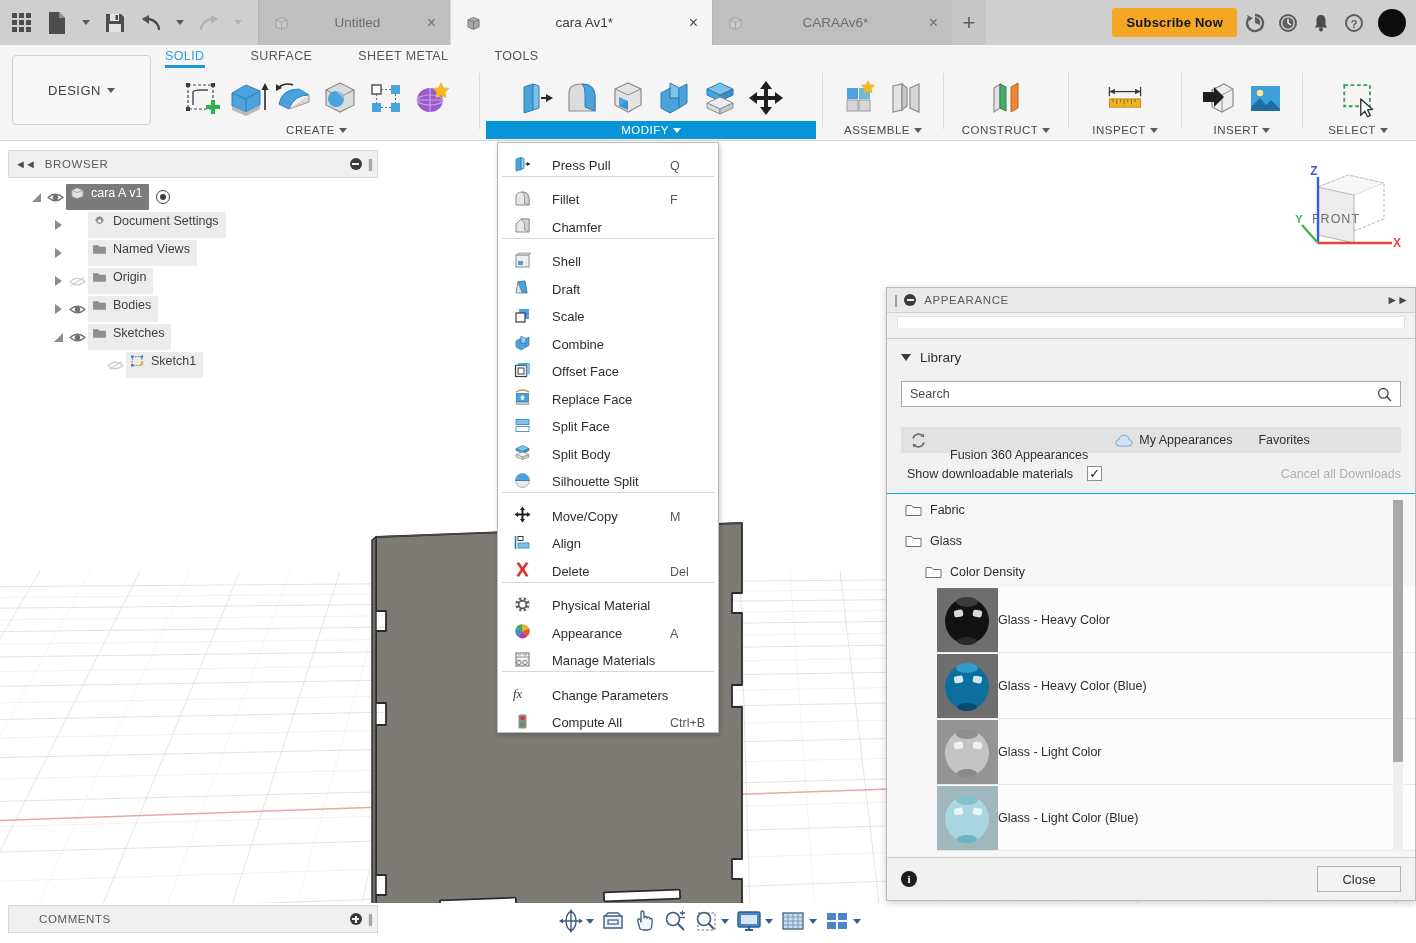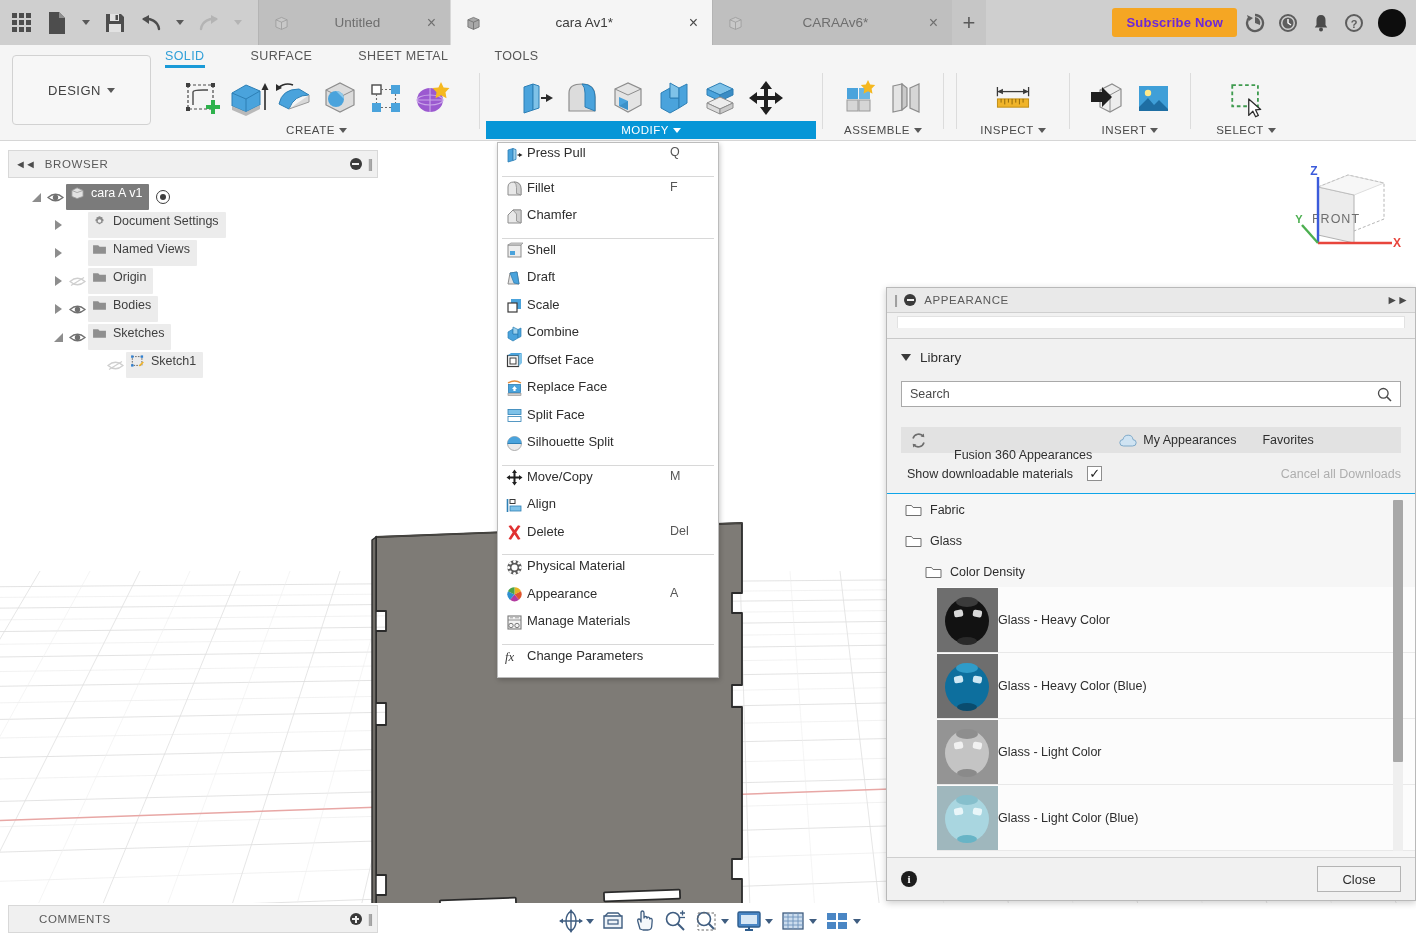--- a/index.html
+++ b/index.html
@@ -42,21 +42,21 @@
   .tab .tab-label { flex: 1; text-align: center; white-space: nowrap; }
   .tab .tab-close { font-size: 16px; color: #6f6f6f; line-height: 1; padding: 0 2px; }
   .tab.active .tab-close { color: #4a4a4a; }
   .cube-ico { width: 17px; height: 16px; flex: 0 0 auto; }
   .tab-add {
     width: 34px; height: 45px; display: flex; align-items: center; justify-content: center;
     color: #5a5a5a; font-size: 22px; font-weight: 300; background: #c6c6c6;
   }
   #title-right { margin-left: auto; display: flex; align-items: center; gap: 3px; padding-right: 10px; }
   .subscribe {
-    background: #f5a623; color: #6d28d9; font-size: 13px; font-weight: 700;
+    background: #f5a623; color: #0f172a; font-size: 13px; font-weight: 700;
     padding: 7px 14px; border-radius: 3px; white-space: nowrap; letter-spacing: .2px;
   }
   .tb-ico { width: 30px; height: 30px; display:flex; align-items:center; justify-content:center; }
   .avatar { width: 28px; height: 28px; border-radius: 50%; background: #0d0d0d; margin-left: 6px; }
 
   
   #ribbon {
     position: absolute; left: 0; top: 45px; width: 1416px; height: 96px;
     background: #f5f5f5; border-bottom: 1px solid #d6d6d6;
   }
@@ -133,21 +133,21 @@
   }
   #viewcube { position: absolute; right: 14px; top: 22px; width: 110px; height: 100px; }
 
   
   #modify-menu {
     position: absolute; left: 497px; top: 142px; width: 222px;
     background: #ffffff; border: 1px solid #bcbcbc;
     box-shadow: 1px 2px 5px rgba(0,0,0,.22);
     padding: 2px 0 2px 0; font-size: 13px; color: #2e2e2e;
   }
-  .mi { display: flex; align-items: flex-start; height: 27.5px; padding: 0 8px 0 7px; gap: 4px; }
+  .mi { display: flex; align-items: flex-end; height: 27.5px; padding: 0 8px 0 15px; gap: 21px; }
   .mi .mlabel { flex: 1; white-space: nowrap; }
   .mi .mkey { color: #565656; font-size: 12.5px; min-width: 40px; }
   .mi-sep { height: 1px; background: #d8d8d8; margin: 3px 4px; }
   .mico { width: 18px; height: 18px; flex: 0 0 auto; display: flex; align-items: center; justify-content: center; }
 
   
   #appearance {
     position: absolute; left: 886px; top: 287px; width: 530px; height: 614px;
     background: #f1f1f1; border: 1px solid #b9b9b9;
     box-shadow: 0 2px 7px rgba(0,0,0,.2);
@@ -169,21 +169,21 @@
     display: flex; align-items: center; padding: 0 8px;
   }
   #search-box input {
     flex: 1; border: none; outline: none; font-size: 12.5px; color: #3a3a3a;
     font-family: "Liberation Sans", sans-serif; background: transparent;
   }
   #search-box input::placeholder { color: #4a4a4a; }
   #libtabs { margin: 12px 14px 0 14px; height: 26px; background: #e2e2e2; display: flex; align-items: stretch; }
   #libtabs .refresh { width: 34px; display: flex; align-items: center; justify-content: center; }
   .libtab { display: flex; align-items: center; gap: 6px; padding: 0 13px; font-size: 12.5px; color: #2f2f2f; }
-  .libtab.active { background: #22c55e; border-left: 6px solid #3b82f6; border-right: 1px solid #d3d3d3; margin-top: 28px; }
+  .libtab.active { background: #22c55e; border-left: 2px solid #3b82f6; border-right: 1px solid #d3d3d3; margin-top: 28px; }
   #dlrow { display: flex; align-items: center; padding: 13px 14px 12px 20px; font-size: 12.5px; color: #2f2f2f; gap: 14px; }
   .chk {
     width: 15px; height: 15px; border: 1px solid #8e8e8e; background: #ffffff;
     display: flex; align-items: center; justify-content: center;
     font-size: 13px; color: #1c1c1c; line-height: 1;
   }
   #cancel-dl { margin-left: auto; color: #aeaeae; font-size: 12.5px; }
   #ap-list {
     flex: 1; background: #f6f6f6; border-top: 1px solid #0ea5e9;
     margin: 0 0 0 0; position: relative; overflow: hidden;
@@ -511,20 +511,35 @@
           </div>
         </div>
         <div class="glabel">
           <span>ASSEMBLE</span>
           <span class="caret-dn"></span>
         </div>
       </div>
 
       <div class="rsep"></div>
 
+      <div class="rgroup" style="width:112px">
+        <div class="icons">
+          <div class="ricon">
+            <svg width="44" height="40" viewBox="0 0 44 40">
+              <path d="M10 10 L16 6 L16 30 L10 34 Z" fill="#e2e2e2" stroke="#8d8d8d" stroke-width="1.2"></path>
+              <path d="M16 6 L22 9 L22 33 L16 30 Z" fill="#4aab6b" stroke="#2f7f4c" stroke-width="1"></path>
+              <path d="M27 9 L34 5 L34 30 L27 34 Z" fill="#e8883a" stroke="#bf6621" stroke-width="1"></path>
+            </svg>
+          </div>
+        </div>
+        <div class="glabel">
+          <span>CONSTRUCT</span>
+          <span class="caret-dn"></span>
+        </div>
+      </div>
 
       <div class="rsep"></div>
 
       <div class="rgroup" style="width:100px">
         <div class="icons">
           <div class="ricon">
             <svg width="48" height="40" viewBox="0 0 48 40">
               <path d="M7 13 L41 13" stroke="#3a3a3a" stroke-width="1.4"></path>
               <path d="M7 8 L7 18 M41 8 L41 18" stroke="#3a3a3a" stroke-width="1.4"></path>
               <path d="M7 13 L13 10 L13 16 Z M41 13 L35 10 L35 16 Z" fill="#3a3a3a"></path>
@@ -952,20 +967,34 @@
       <span class="mico">
         <svg width="17" height="17" viewBox="0 0 17 17">
           <rect x="2" y="2.5" width="13" height="5" fill="#7fc2e8" stroke="#2d7fb5" stroke-width=".8"></rect>
           <rect x="2" y="9.5" width="13" height="5" fill="#ffffff" stroke="#2d7fb5" stroke-width=".8"></rect>
         </svg>
       </span>
       <span class="mlabel">Split Face</span>
       <span class="mkey"></span>
     </div>
 
+    <div class="mi">
+      <span class="mico">
+        <svg width="17" height="17" viewBox="0 0 17 17">
+          <path d="M2 4.5 L8.5 1.5 L15 4.5 L8.5 7.5 Z" fill="#7fc2e8" stroke="#2d7fb5" stroke-width=".7"></path>
+          <path d="M2 4.5 L8.5 7.5 L8.5 9.5 L2 6.5 Z" fill="#4aa3dc" stroke="#2d7fb5" stroke-width=".7"></path>
+          <path d="M15 4.5 L8.5 7.5 L8.5 9.5 L15 6.5 Z" fill="#3b8cc4" stroke="#2d7fb5" stroke-width=".7"></path>
+          <path d="M2 10.5 L8.5 8 L15 10.5 L8.5 13 Z" fill="#f4f4f4" stroke="#8d8d8d" stroke-width=".7"></path>
+          <path d="M2 10.5 L8.5 13 L8.5 15.5 L2 13 Z" fill="#e2e2e2" stroke="#8d8d8d" stroke-width=".7"></path>
+          <path d="M15 10.5 L8.5 13 L8.5 15.5 L15 13 Z" fill="#d2d2d2" stroke="#8d8d8d" stroke-width=".7"></path>
+        </svg>
+      </span>
+      <span class="mlabel">Split Body</span>
+      <span class="mkey"></span>
+    </div>
 
     <div class="mi">
       <span class="mico">
         <svg width="17" height="17" viewBox="0 0 17 17">
           <circle cx="8.5" cy="8.5" r="7" fill="#eaeaea" stroke="#9a9a9a" stroke-width=".8"></circle>
           <path d="M1.5 8.5 a7 7 0 0 1 14 0 z" fill="#4aa3dc"></path>
           <path d="M1.5 8.5 h14" stroke="#2d7fb5" stroke-width="1"></path>
         </svg>
       </span>
       <span class="mlabel">Silhouette Split</span>
@@ -1057,20 +1086,31 @@
     <div class="mi">
       <span class="mico">
         <svg width="20" height="17" viewBox="0 0 20 17">
           <text x="0" y="13.5" font-size="14" font-family="Liberation Serif, serif" font-style="italic" fill="#3a3a3a">fx</text>
         </svg>
       </span>
       <span class="mlabel">Change Parameters</span>
       <span class="mkey"></span>
     </div>
 
+    <div class="mi">
+      <span class="mico">
+        <svg width="17" height="17" viewBox="0 0 17 17">
+          <rect x="4.5" y="1.5" width="8" height="14" rx="1.6" fill="#8c8c8c"></rect>
+          <circle cx="8.5" cy="5.2" r="2.1" fill="#e03131"></circle>
+          <circle cx="8.5" cy="11.6" r="2.1" fill="#3aa83a"></circle>
+        </svg>
+      </span>
+      <span class="mlabel">Compute All</span>
+      <span class="mkey">Ctrl+B</span>
+    </div>
 
   </div>
 
   <div id="appearance">
     <div id="ap-head">
       <span class="grip">||</span>
       <span class="minus-circle"></span>
       <span>APPEARANCE</span>
       <span style="margin-left:auto; color:#4a4a4a; font-size:12px; letter-spacing:-1px;">►►</span>
     </div>

